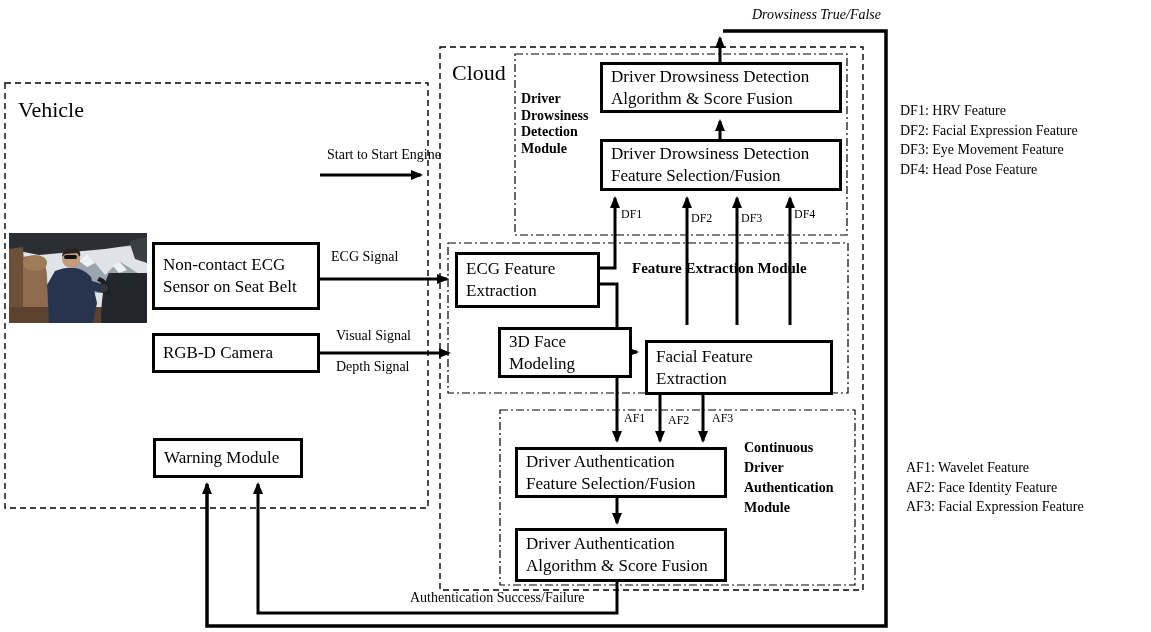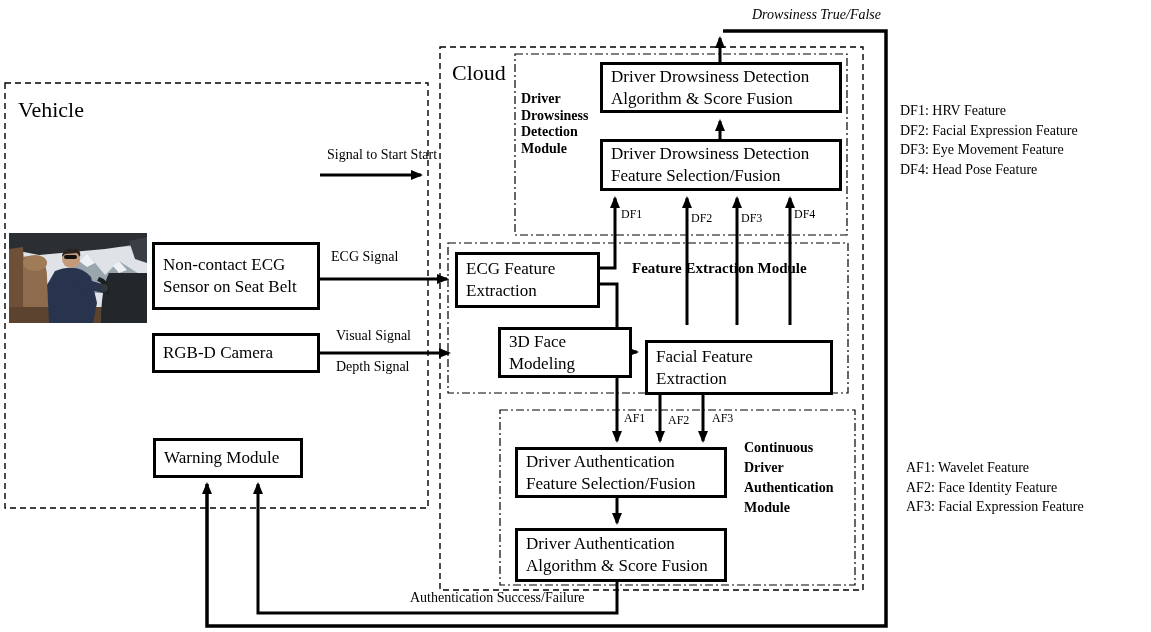--- a/index.html
+++ b/index.html
@@ -110,21 +110,21 @@
   <div class="lbl modlbl" style="left:521px;top:91px;font-size:14px;line-height:16.5px;">Driver
 Drowsiness
 Detection
 Module</div>
   <div class="lbl modlbl" style="left:632px;top:260px;font-size:15px;">Feature Extraction Module</div>
   <div class="lbl modlbl" style="left:744px;top:438px;font-size:14px;line-height:20px;">Continuous
 Driver
 Authentication
 Module</div>
 
-  <div class="lbl" style="left:327px;top:147px;">Signal to Start Start</div>
+  <div class="lbl" style="left:327px;top:147px;">Start to Start Engine</div>
   <div class="lbl" style="left:331px;top:249px;">ECG Signal</div>
   <div class="lbl" style="left:336px;top:328px;">Visual Signal</div>
   <div class="lbl" style="left:336px;top:359px;">Depth Signal</div>
   <div class="lbl" style="left:752px;top:7px;font-style:italic;">Drowsiness True/False</div>
   <div class="lbl" style="left:410px;top:590px;">Authentication Success/Failure</div>
 
   <div class="lbl arrlbl" style="left:621px;top:207px;">DF1</div>
   <div class="lbl arrlbl" style="left:691px;top:211px;">DF2</div>
   <div class="lbl arrlbl" style="left:741px;top:211px;">DF3</div>
   <div class="lbl arrlbl" style="left:794px;top:207px;">DF4</div>

